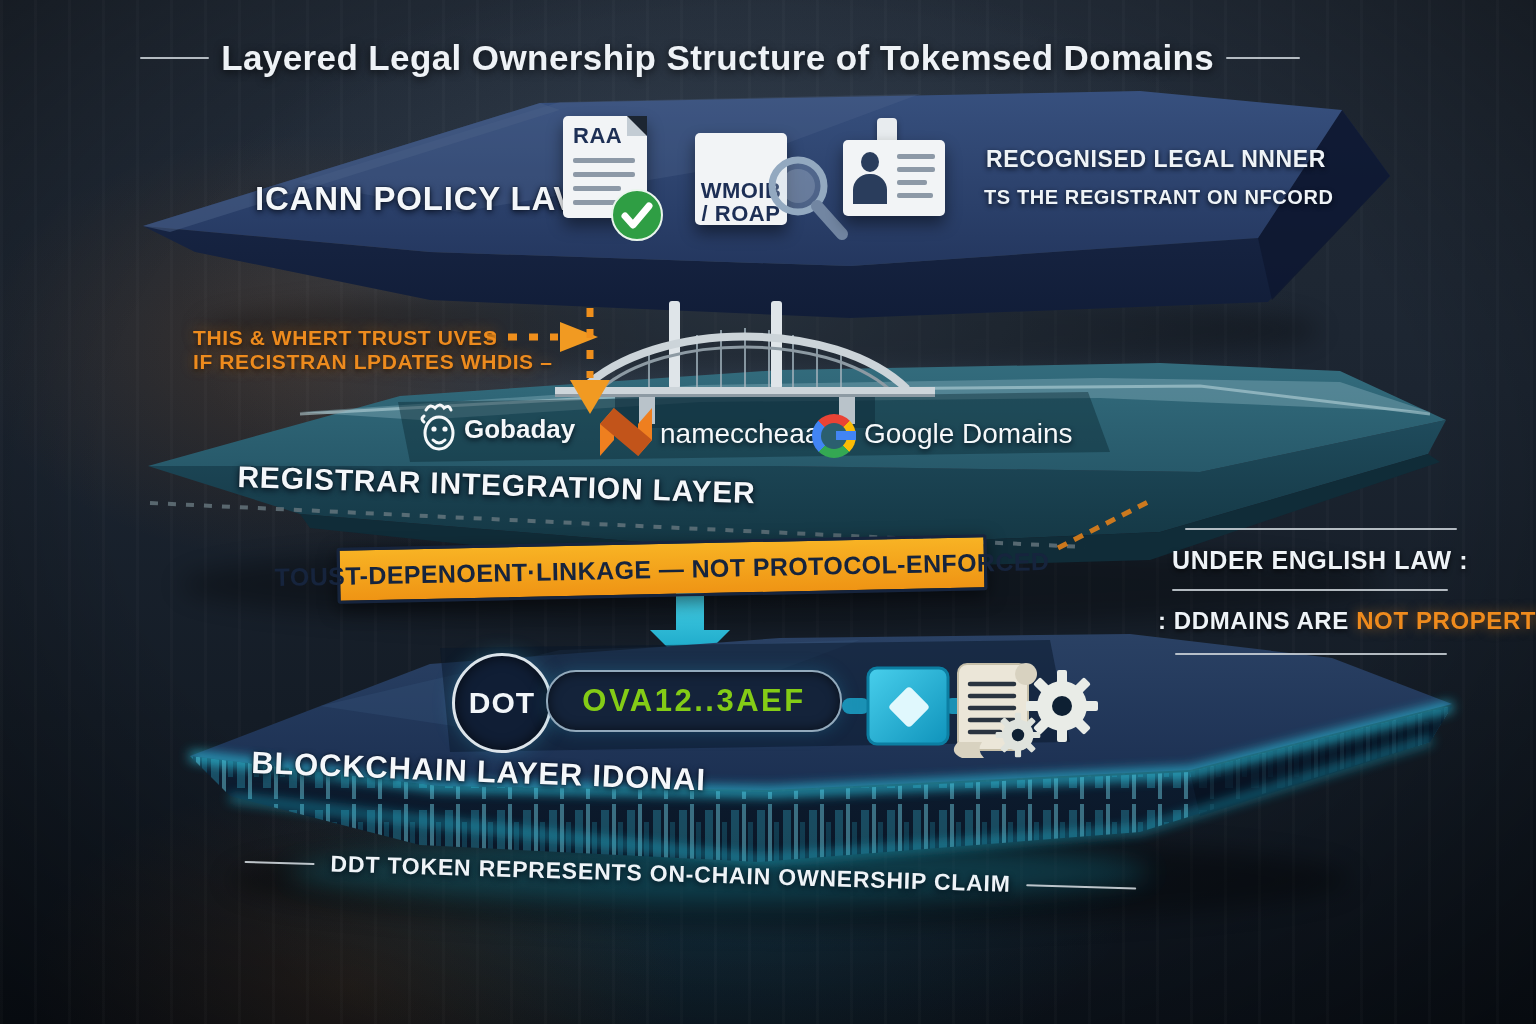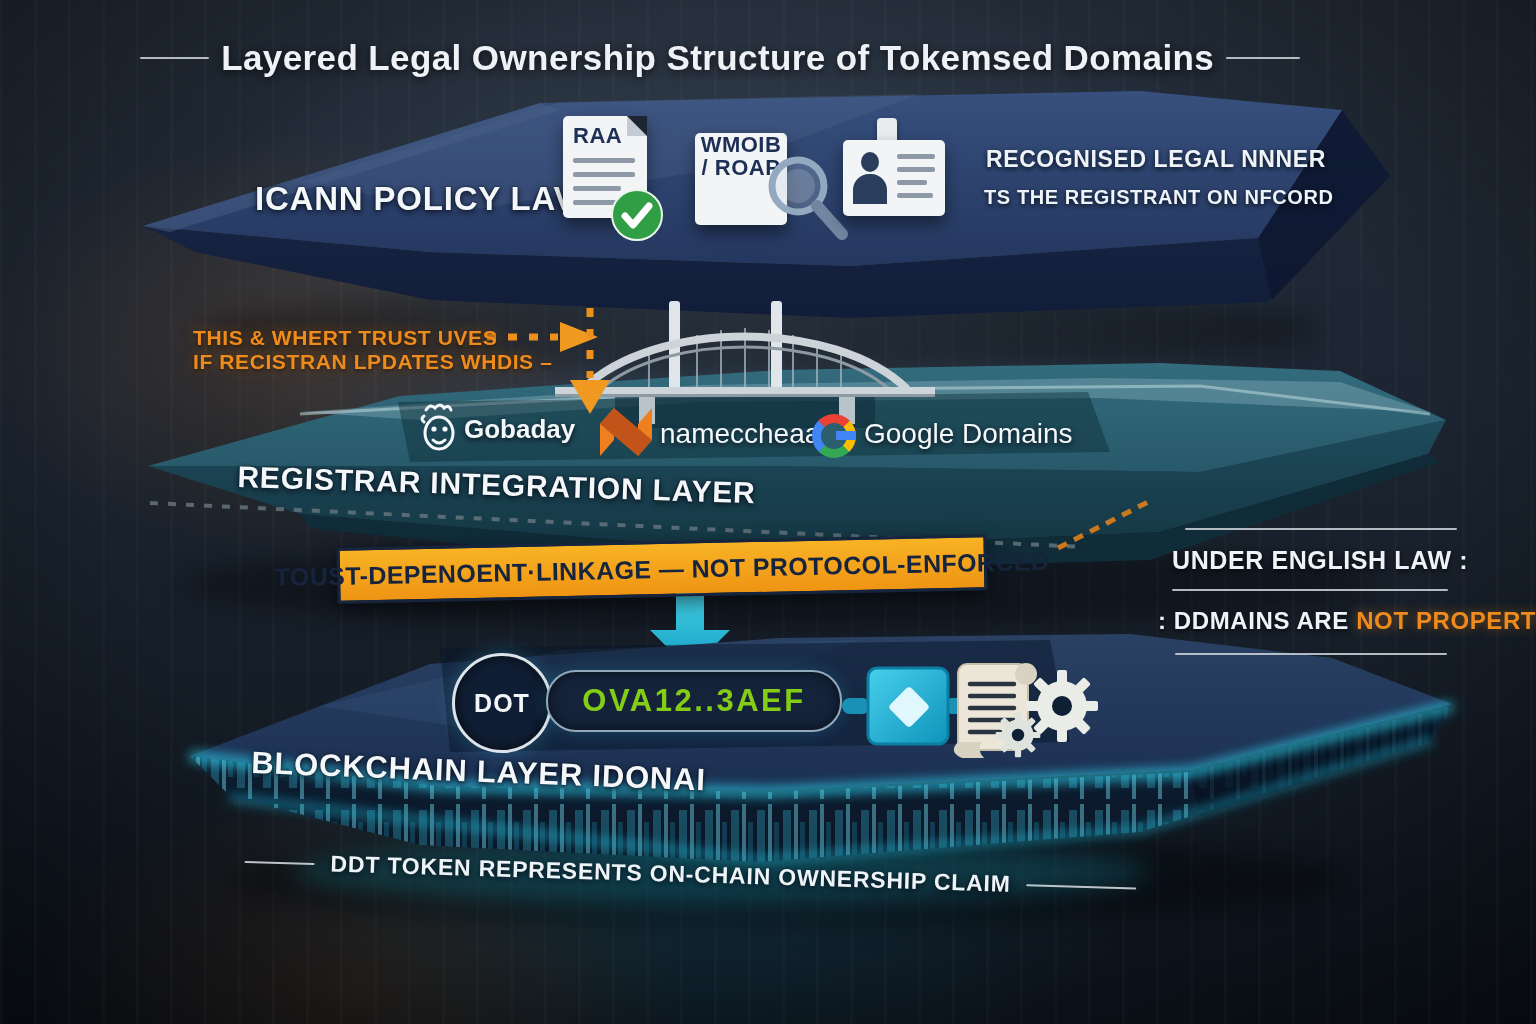--- a/index.html
+++ b/index.html
@@ -32,21 +32,21 @@
   .law-line .hl{color:#ef8b1d;text-shadow:0 0 12px rgba(239,139,29,.5);}
   .doc{background:#f2f4f6;border-radius:5px;box-shadow:0 8px 16px rgba(0,0,0,.45);}
   .doc-label{color:#1d2f55;font-weight:800;letter-spacing:.5px;line-height:1.05;}
   .doc-rule{background:#8d99a7;border-radius:2px;}
   .logo-text{color:#f5f8fa;text-shadow:0 2px 5px rgba(3,10,20,.85);white-space:nowrap;}
   .pill{display:flex;align-items:center;justify-content:center;background:#14233a;border:2px solid #93aabc;border-radius:30px;
     box-shadow:0 0 18px rgba(40,160,200,.25), inset 0 0 12px rgba(0,0,0,.6);}
   .pill span{color:#84cc16;font-weight:700;font-size:31px;letter-spacing:2.5px;}
   .token-circle{display:flex;align-items:center;justify-content:center;background:#101e35;border:3px solid #dce4ea;border-radius:50%;
     box-shadow:0 0 20px rgba(60,180,220,.3), inset 0 0 14px rgba(0,0,0,.7);}
-  .token-circle span{color:#f2f6f9;font-weight:800;font-size:25px;letter-spacing:1px;}
+  .token-circle span{color:#f2f6f9;font-weight:800;font-size:30px;letter-spacing:1px;}
   .caption-row{display:flex;align-items:center;gap:16px;}
   .caption-row .hline{opacity:.9;}
   .caption-text{color:#eef3f7;font-weight:700;font-size:23px;letter-spacing:.8px;white-space:nowrap;text-shadow:0 2px 6px rgba(0,10,20,.9);}
   .google-g{border-radius:50%;background:conic-gradient(from -45deg,#ea4335 0 90deg,#fbbc05 90deg 180deg,#34a853 180deg 270deg,#4285f4 270deg 360deg);position:relative;}
   .google-g .hole{position:absolute;inset:9px;border-radius:50%;background:#2b5f6f;}
   .google-g .bar{position:absolute;right:0;top:17px;width:20px;height:9px;background:#4285f4;}
 </style>
 </head>
 <body>
 
@@ -242,21 +242,21 @@
     <div class="abs doc-rule" style="left:10px;top:42px;width:62px;height:5px;"></div>
     <div class="abs doc-rule" style="left:10px;top:56px;width:62px;height:5px;"></div>
     <div class="abs doc-rule" style="left:10px;top:70px;width:48px;height:5px;"></div>
     <div class="abs doc-rule" style="left:10px;top:84px;width:55px;height:5px;"></div>
   </div>
   <svg class="abs" style="left:608px;top:186px;" width="58" height="58" viewBox="0 0 58 58">
     <circle cx="29" cy="29" r="25" fill="#2f9e44" stroke="#e9f5ec" stroke-width="2"></circle>
     <path d="M17,30 l8,9 l16,-19" fill="none" stroke="#fff" stroke-width="7" stroke-linecap="round" stroke-linejoin="round"></path>
   </svg>
 
-  <div class="abs doc" style="left:695px;top:133px;width:92px;height:92px;display:flex;flex-direction:column;align-items:center;justify-content:flex-start;">
+  <div class="abs doc" style="left:695px;top:133px;width:92px;height:92px;display:flex;flex-direction:column;align-items:center;justify-content:flex-end;">
     <div class="doc-label" style="font-size:22px;">WMOIB</div>
     <div class="doc-label" style="font-size:22px;">/ ROAP</div>
   </div>
   <svg class="abs" style="left:768px;top:148px;" width="92" height="98" viewBox="0 0 92 98">
     <circle cx="30" cy="38" r="26" fill="rgba(185,205,225,.25)" stroke="#93a9c0" stroke-width="7"></circle>
     <circle cx="30" cy="38" r="17" fill="rgba(220,232,242,.18)"></circle>
     <line x1="49" y1="58" x2="74" y2="86" stroke="#7286a2" stroke-width="12" stroke-linecap="round"></line>
   </svg>
 
   <div class="abs" style="left:843px;top:118px;width:102px;height:100px;">

